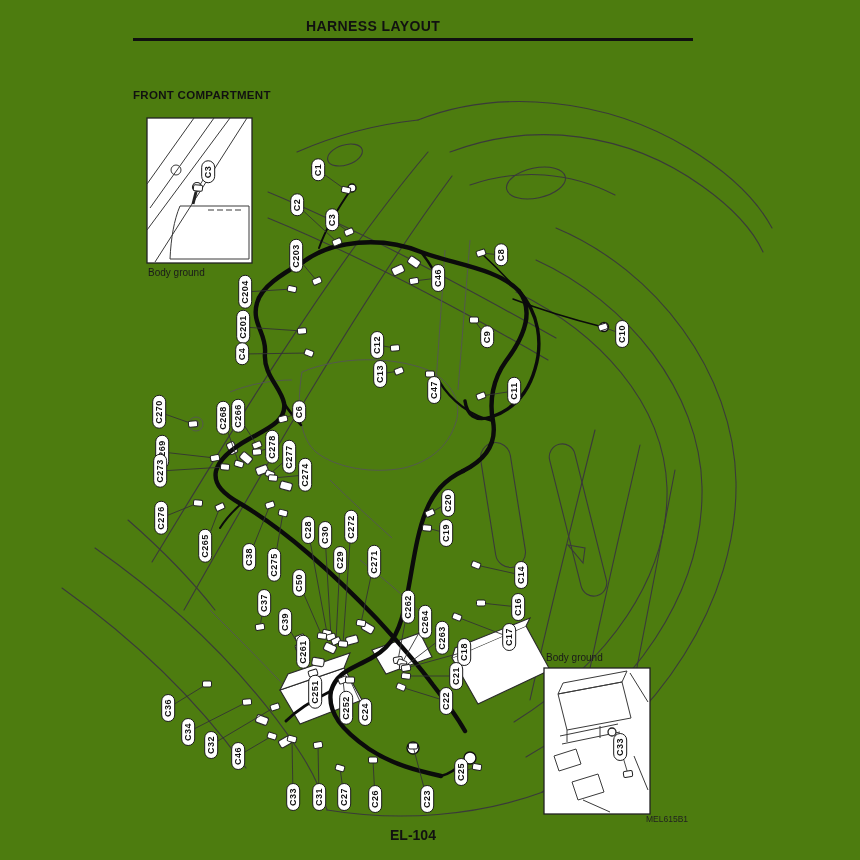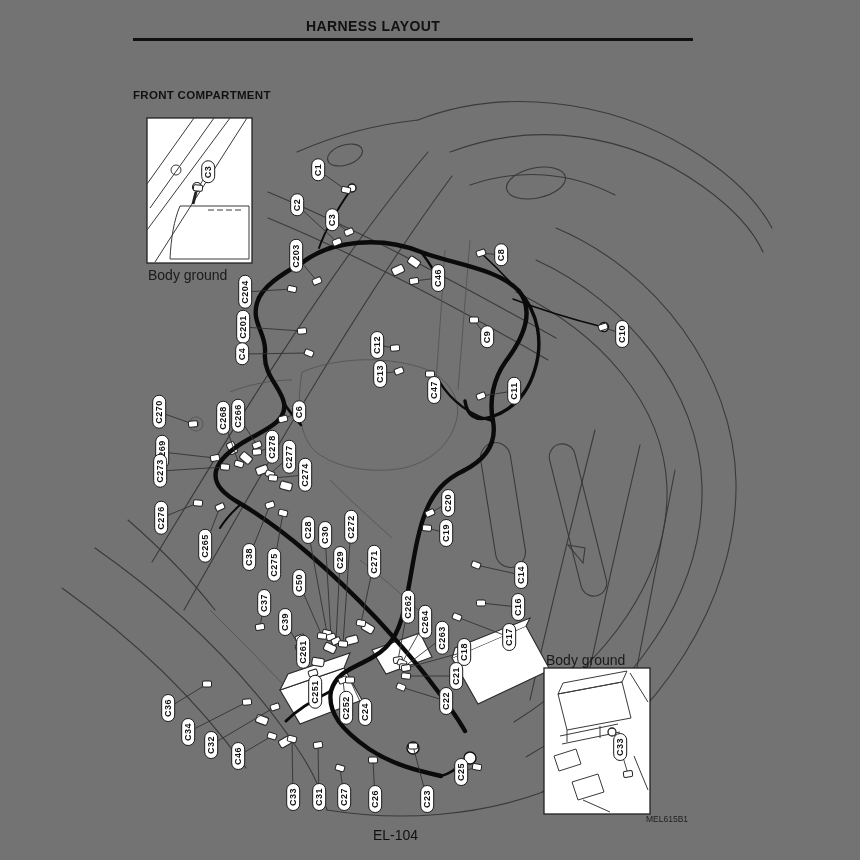--- a/index.html
+++ b/index.html
@@ -1,26 +1,26 @@
 <!DOCTYPE html>
 <html><head>
 <meta charset="utf-8">
 <style>
   html,body{margin:0;padding:0;background:#ffffff;}
   body{width:860px;height:860px;font-family:"Liberation Sans",sans-serif;color:#111;}
-  .page{position:relative;width:860px;height:860px;background:#737373;overflow:hidden;}
+  .page{position:relative;width:860px;height:860px;background:#4d7c0f;overflow:hidden;}
   .art{position:absolute;left:0;top:0;z-index:1;}
   .txt{position:absolute;z-index:6;}
   .header-title{left:306px;top:18px;font-size:14px;font-weight:bold;letter-spacing:.4px;}
   .rule{position:absolute;left:133px;top:38px;width:560px;height:2.6px;background:#101010;z-index:6;}
   .subtitle{right:195px;top:56px;font-size:12.5px;font-weight:bold;letter-spacing:.2px;}
   .section-label{left:133px;top:89px;font-size:11.5px;font-weight:bold;letter-spacing:.3px;}
-  .page-number{left:373px;top:827px;width:80px;text-align:left;font-size:14px;font-weight:normal;}
+  .page-number{left:373px;top:827px;width:80px;text-align:center;font-size:14px;font-weight:bold;}
   .figure-code{left:646px;top:814px;font-size:8.5px;color:#222;}
-  .inset-caption{font-size:14px;color:#1a1a1a;}
+  .inset-caption{font-size:10px;color:#1a1a1a;}
   .cap-tl{left:148px;top:267px;}
   .cap-br{left:546px;top:652px;}
   #labels{position:absolute;left:0;top:0;width:860px;height:860px;z-index:5;pointer-events:none;}
   .callout{position:absolute;transform:translate(-50%,-50%) rotate(180deg);
     writing-mode:vertical-rl;background:#fff;border:1.4px solid #1c1c1c;border-radius:9px;
     padding:4px 1px;font-size:9px;font-weight:bold;line-height:1.15;letter-spacing:.5px;color:#111;}
 </style>
 </head>
 <body>
 

